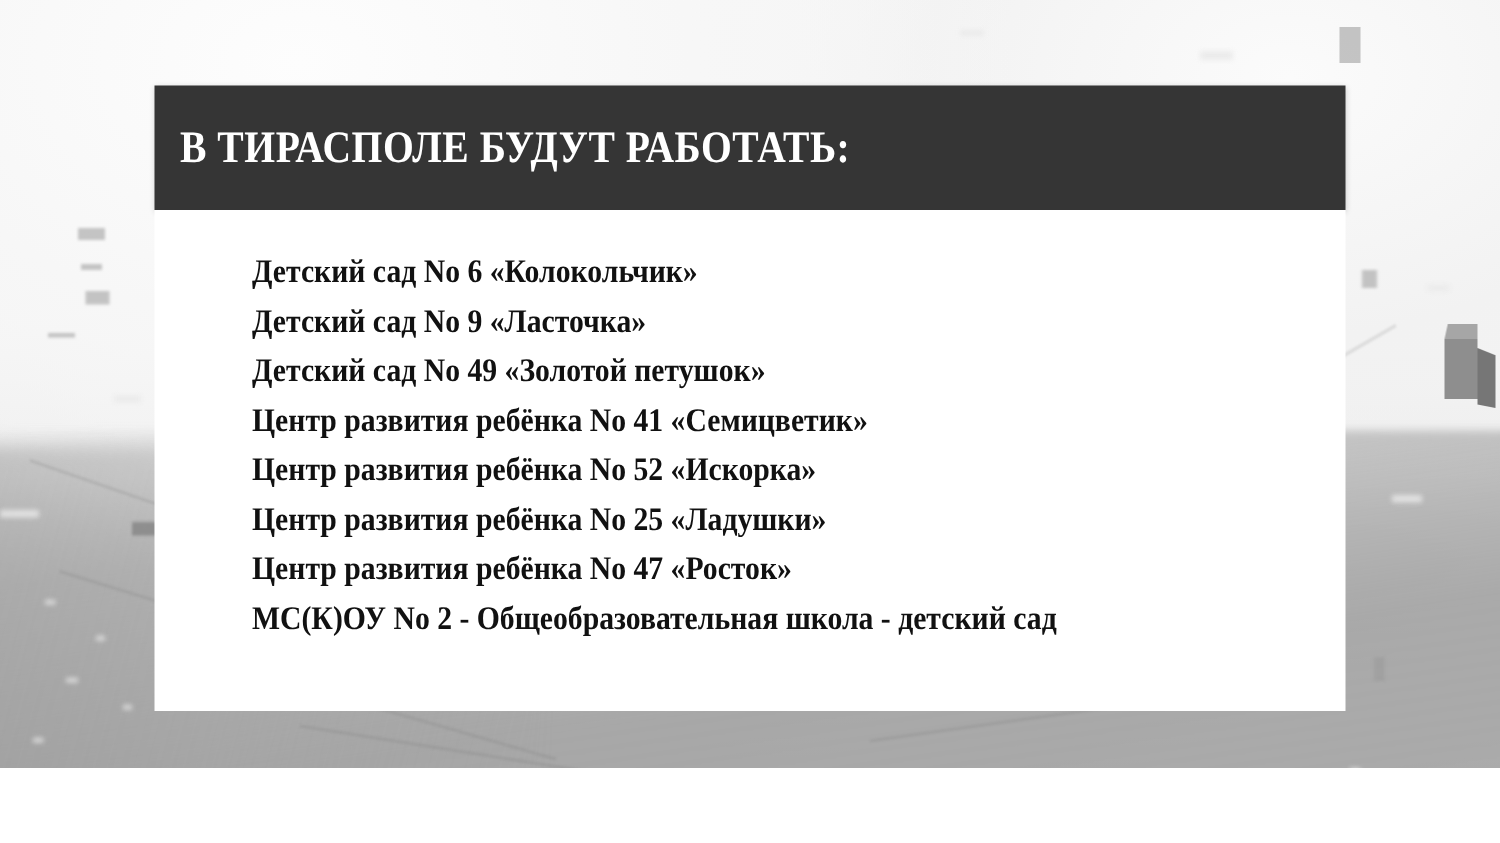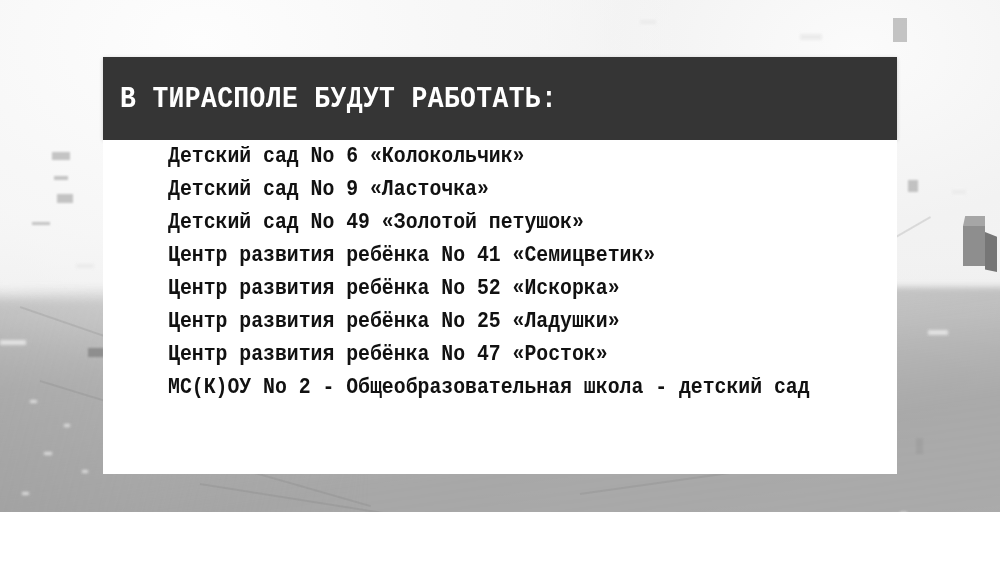--- a/index.html
+++ b/index.html
@@ -5,21 +5,21 @@
   html, body {
     margin: 0;
     padding: 0;
     background: #ffffff;
   }
   #screen {
     position: relative;
     width: 1000px;
     height: 512px;
     overflow: hidden;
-    font-family: Liberation Mono, monospace;
+    font-family: Liberation Serif, serif;
     background: #0f766e;
   }
 
   
   .bg-root {
     position: absolute;
     inset: 0;
     overflow: hidden;
   }
   .bg-base {
@@ -105,20 +105,21 @@
     font-weight: bold;
     letter-spacing: 0.4px;
     margin-left: 17px;
     transform: scaleX(0.88);
     transform-origin: left center;
     white-space: nowrap;
   }
   .card-body {
     background: #ffffff;
     height: 334px;
+    padding-top: 24px;
     box-sizing: border-box;
   }
   .list {
     margin: 0;
     padding: 0;
     list-style: none;
   }
   .list li {
     color: #111111;
     font-size: 22px;

